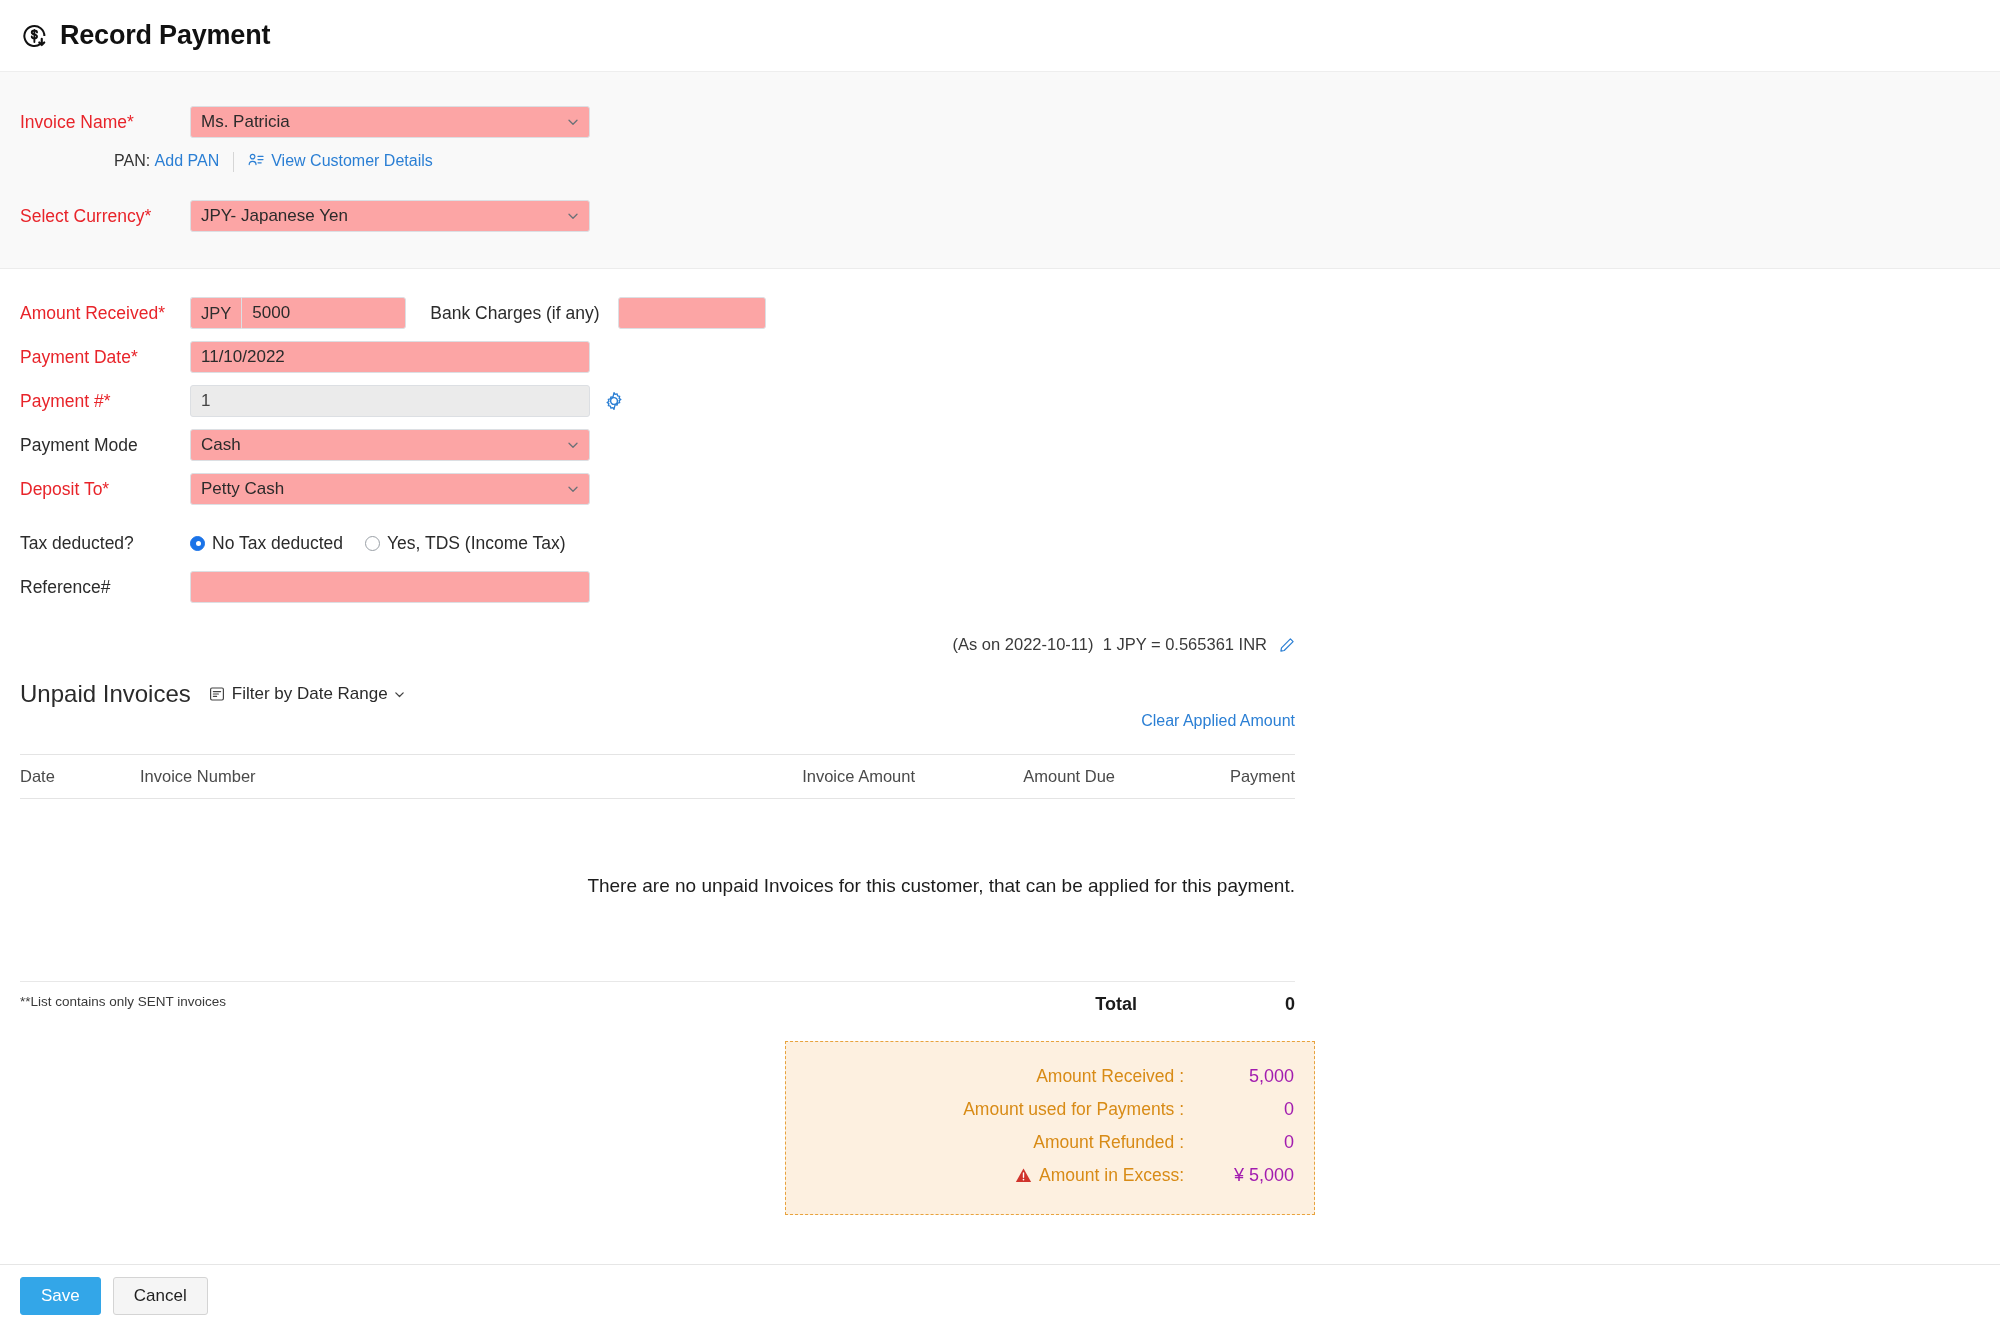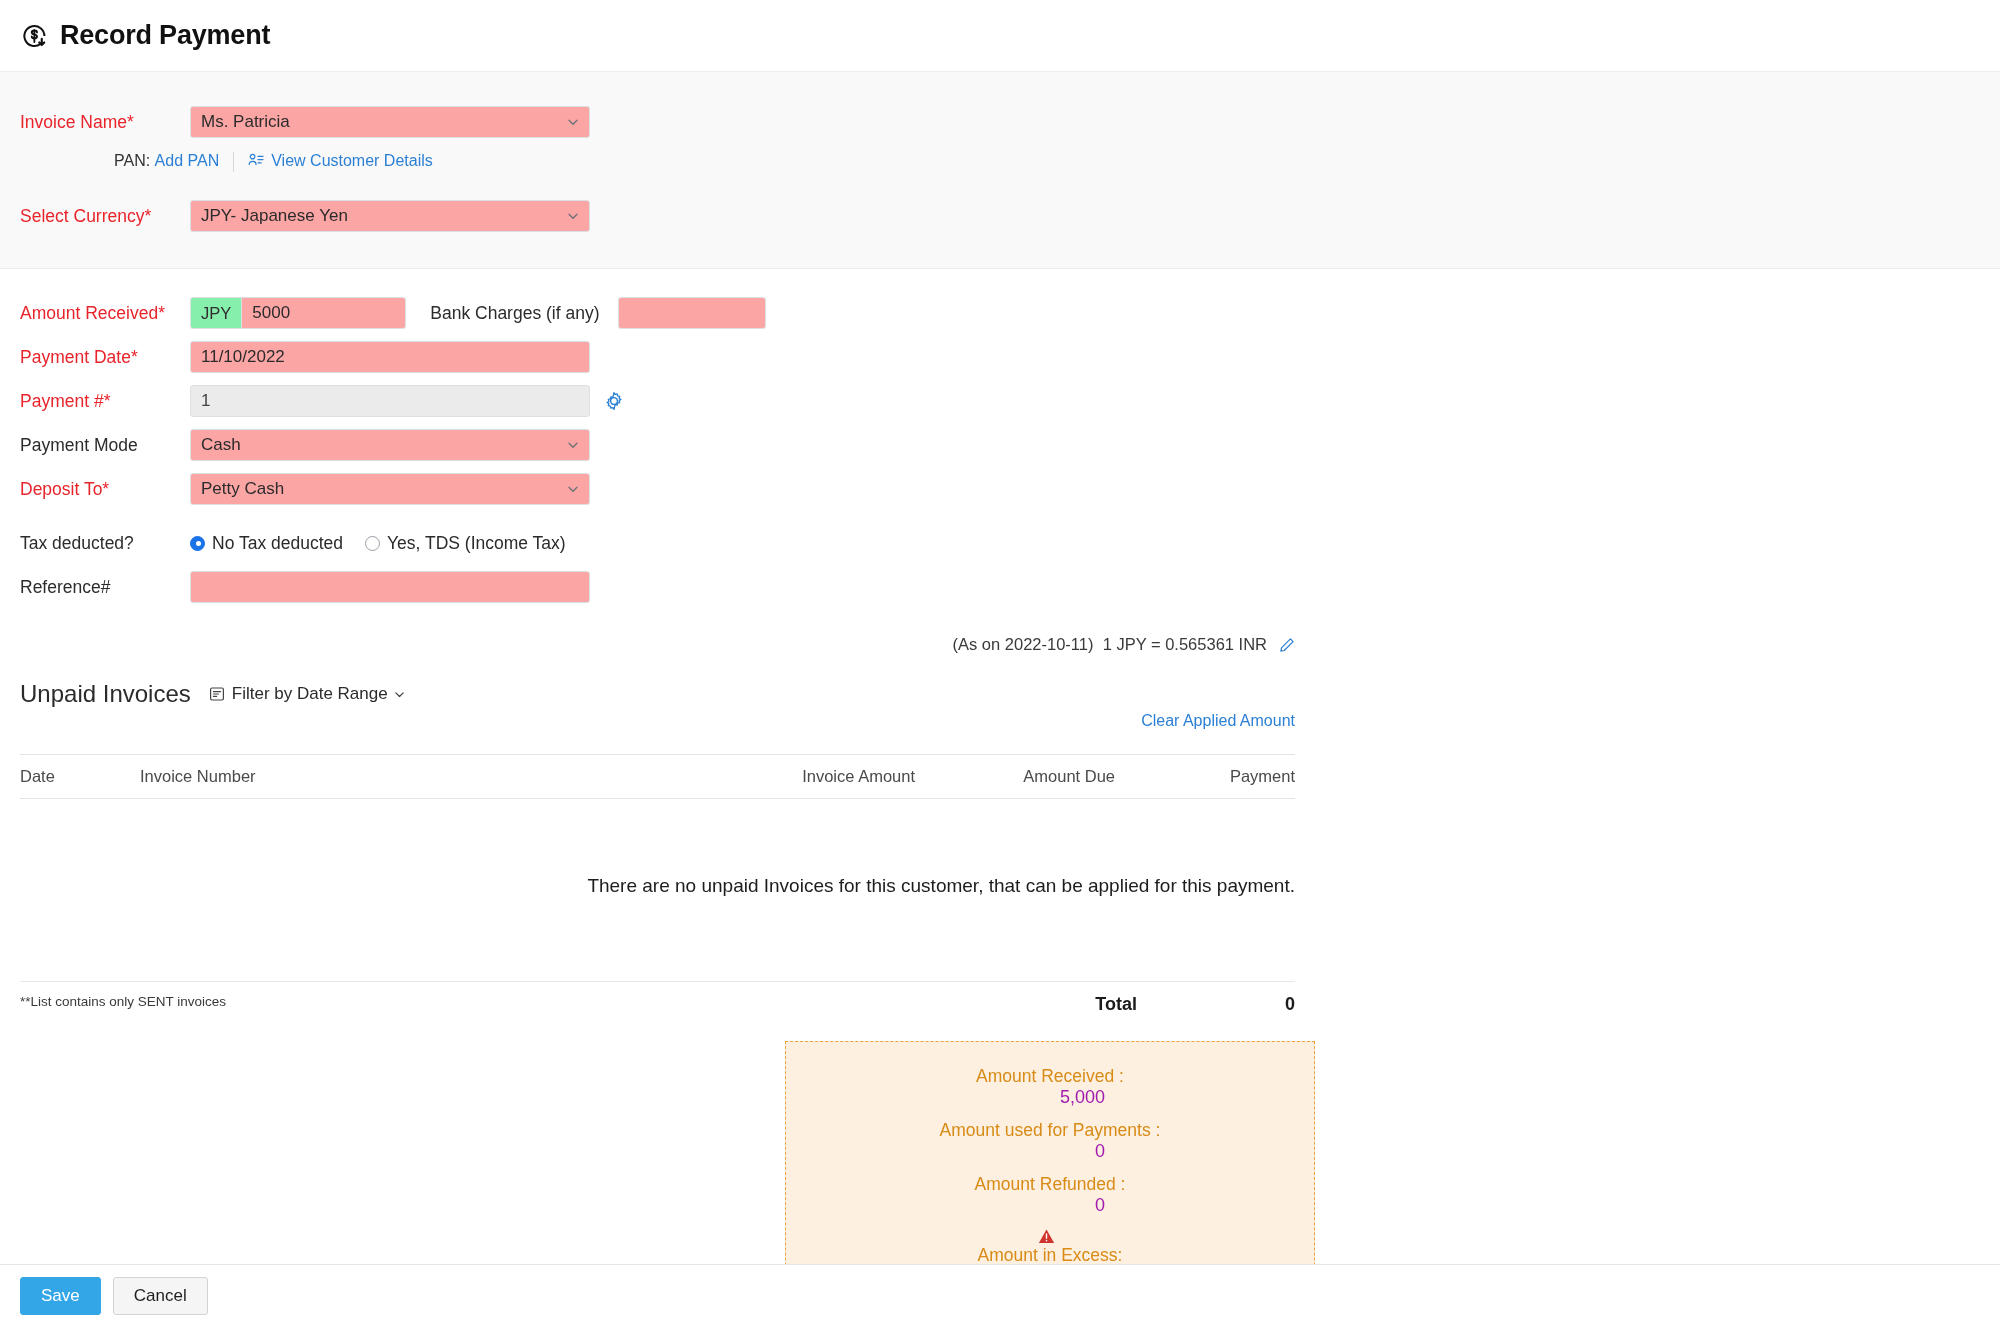--- a/index.html
+++ b/index.html
@@ -60,21 +60,21 @@
   .sel-wrap .inp { width: 400px; padding-right: 30px; }
   .chev {
     position: absolute; right: 11px; top: 50%; transform: translateY(-50%);
     pointer-events: none; width: 12px; height: 12px;
   }
 
   .amt-group { display: flex; align-items: center; }
   .cur-prefix {
     height: 32px; min-width: 48px;
     border: 1px solid #dcdfe3; border-right: none;
-    background: #86efac; border-radius: 3px 0 0 3px;
+    background: #fca5a5; border-radius: 3px 0 0 3px;
     display: flex; align-items: center; justify-content: center;
     font-size: 16.5px; color: #2e2e2e; padding: 0 10px;
   }
   .amt-input { width: 165px; border-radius: 0 3px 3px 0; }
   .bank-label { margin-left: 24px; font-size: 17.5px; color: #2c2c2c; }
   .bank-input { width: 148px; margin-left: 18px; }
 
   .helper-row { padding-left: 90px; margin-top: 8px; font-size: 16px; color:#333; display:flex; align-items:flex-start;margin-left:24px; }
   .lnk { color: #2b7fd4; text-decoration: none; cursor: pointer; }
   .sep-v { width:1px; height:20px; background:#d6d6d6; margin: 0 14px; display:inline-block; }
@@ -128,21 +128,21 @@
   .foot-note { font-size: 13.5px; color: #3a3a3a; }
   .total-block { margin-left:auto; display:flex; align-items:center; font-size:18px; color:#1b1b1b;font-weight:bold; }
   .total-label { margin-right: 148px; }
 
   
   .summary {
     width: 530px; margin-left: 765px; margin-top: 26px;
     background: #fdf0e0; border: 1px dashed #e8a33d;
     padding: 18px 20px 22px 20px;
   }
-  .srow { display:flex; align-items:center; justify-content:flex-end; padding: 6px 0; flex-direction: column; }
+  .srow { display:flex; align-items:center; justify-content:flex-end; padding: 6px 0; }
   .slabel { color:#d88b16; font-size:17.5px; text-align:right; }
   .sval { color:#a21caf; font-size:18px; width: 110px; text-align:right; }
   .warn { width:17px; height:17px; margin-right:7px; }
 
   
   .footer {
     position: absolute; left: 0; bottom: 0;
     width: 100%; height: 62px;
     background:#fff; border-top: 1px solid #e6e6e6;
     display:flex; align-items:center; padding-left: 20px;

